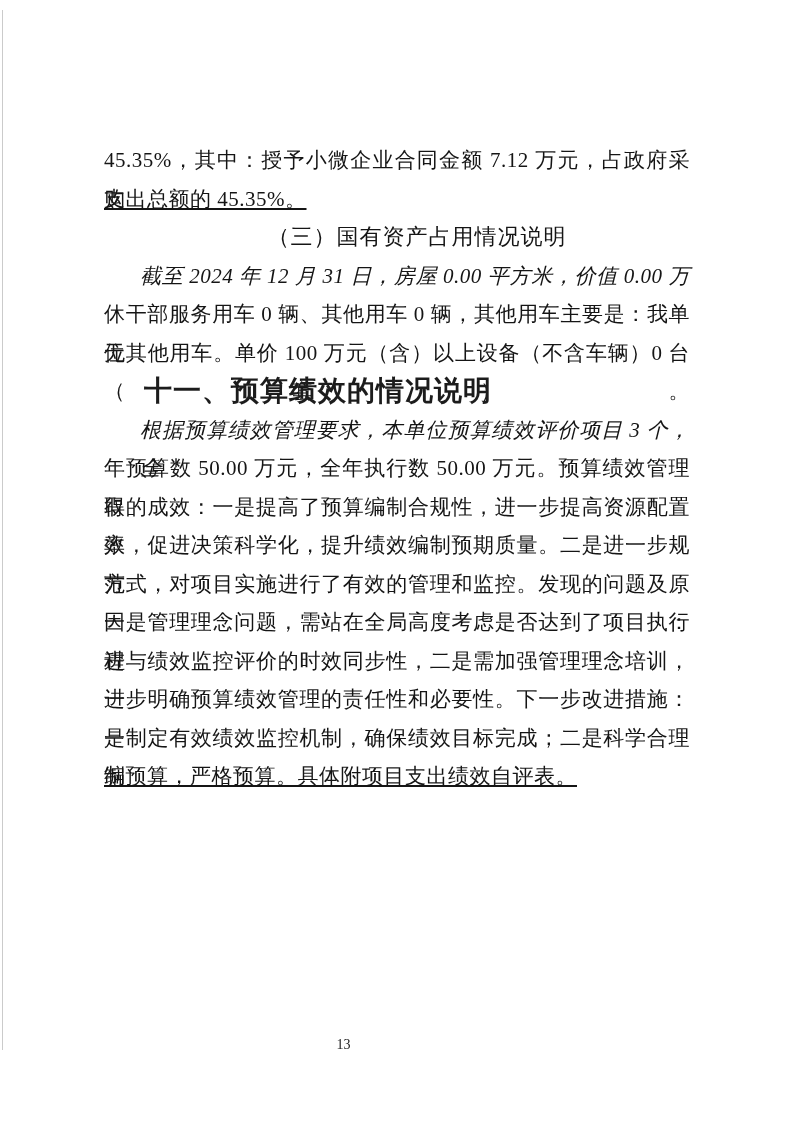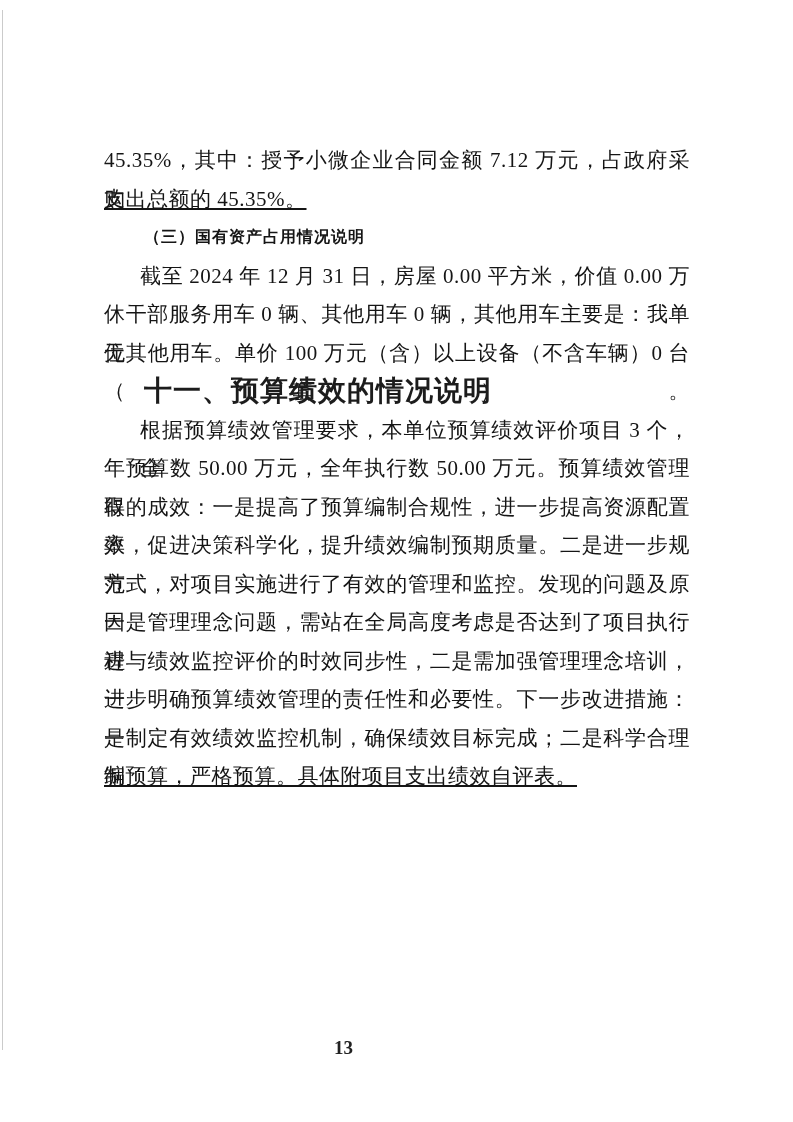--- a/index.html
+++ b/index.html
@@ -34,45 +34,45 @@
     font-size: 21px;
     letter-spacing: 0.5px;
     white-space: nowrap;
   }
   .ln.j {
     white-space: normal;
     text-align: justify;
     text-align-last: justify;
     text-justify: inter-character;
   }
-  .ln.ind { padding-left: 36px; }
+  .ln.ind { padding-left: 36px; font-style: italic; }
   .ln.left { text-align: left; text-align-last: left; text-decoration: underline; }
   .ln.h-serif {
-    font-weight: bold;
-    font-size: 16px;
+    font-weight: normal;
+    font-size: 22px;
     padding-left: 40px;
     letter-spacing: 1px;
+    text-align: center;
   }
   .ln.h-sans {
     font-family: "Liberation Sans", "DejaVu Sans", sans-serif;
     font-weight: 600;
     font-size: 28px;
     padding-left: 40px;
     letter-spacing: 1px;
     color: #1c1c1c;
   }
   .page-number {
     position: absolute;
     top: 1037px; left: 0;
     width: 687px;
     text-align: center;
-    font-size: 19px;
+    font-size: 14px;
     color: #222;
     font-family: "Liberation Serif", "DejaVu Serif", serif;
-    font-weight: bold;
   }
 </style>
 </head>
 <body>
 
 <div class="page">
   <div class="scan-edge"></div>
 
   <div class="text-block">
     <div class="ln j">45.35%，其中：授予小微企业合同金额 7.12 万元，占政府采购</div>

